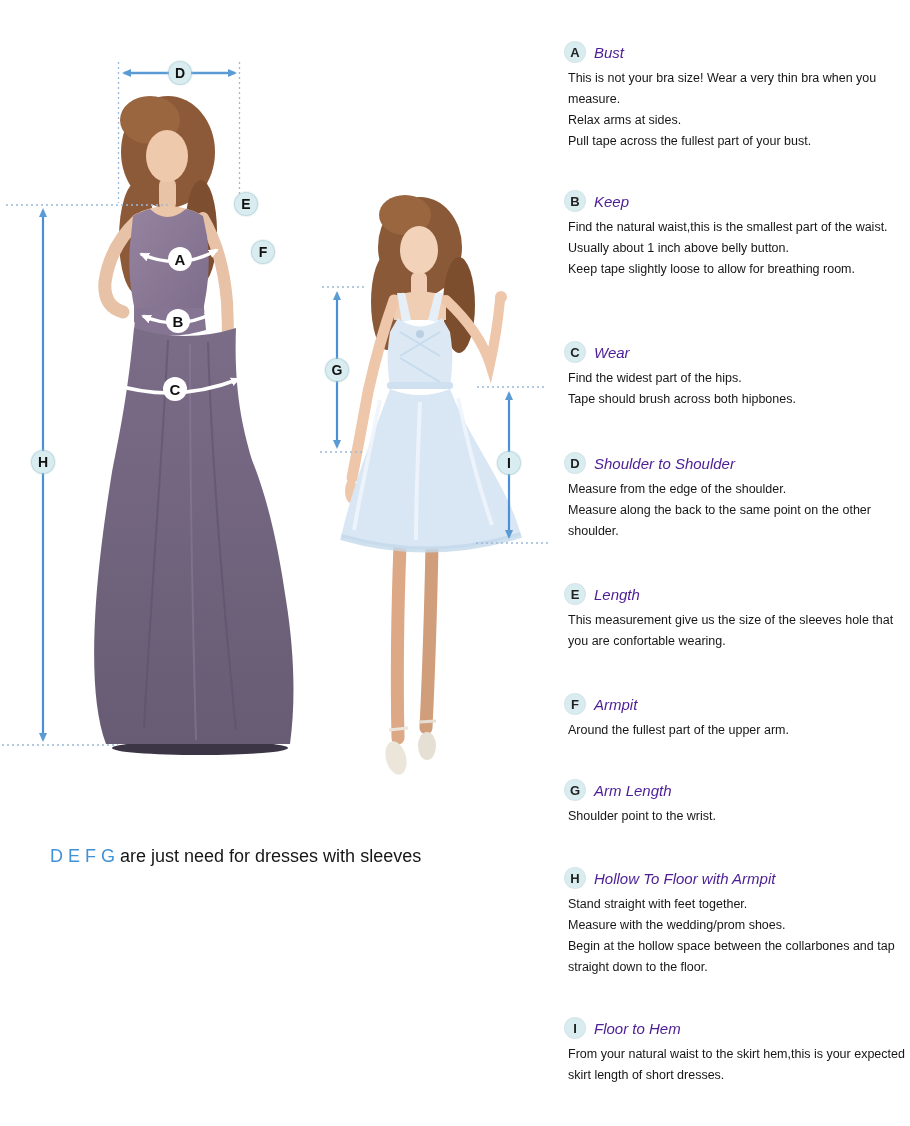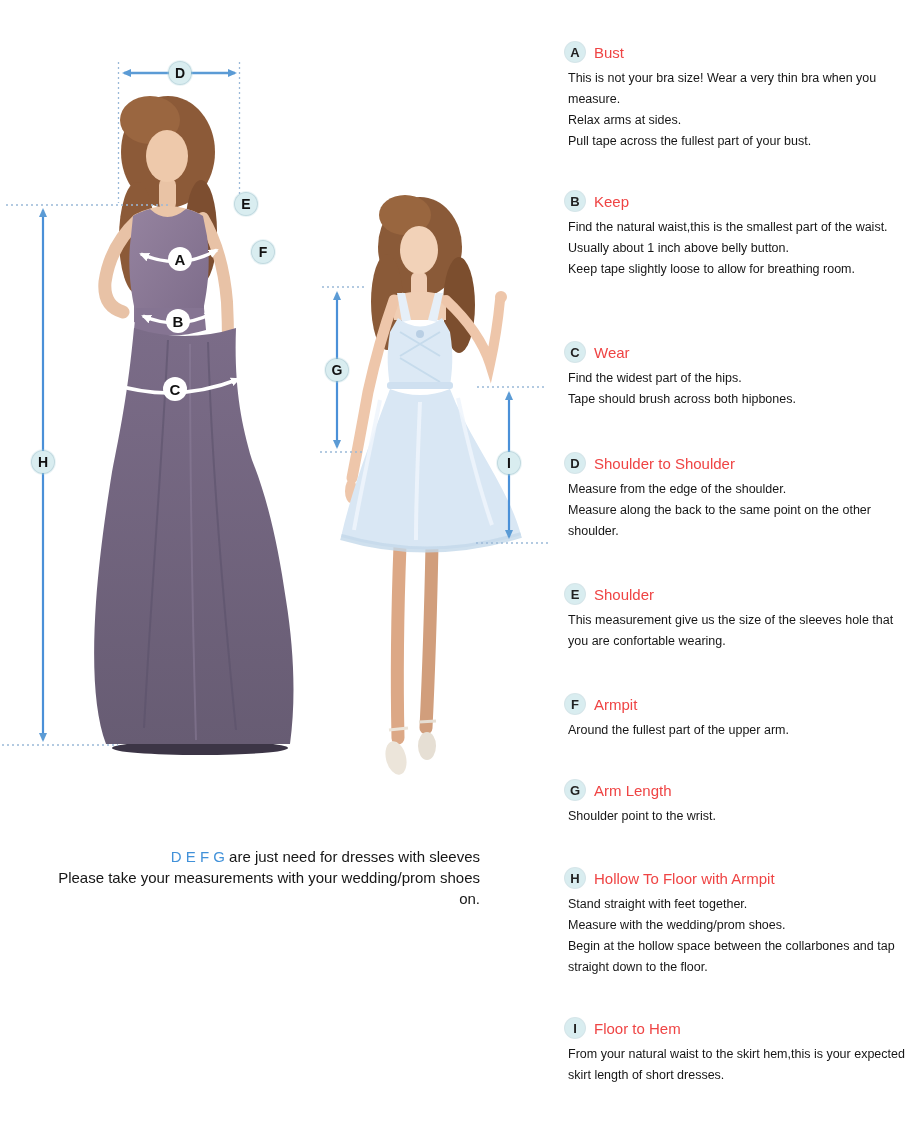--- a/index.html
+++ b/index.html
@@ -14,26 +14,26 @@
   .badge.cyan{background:#d9edf0;box-shadow:0 0 0 1px rgba(140,185,195,.45), 0 0 0 2px rgba(180,215,225,.25);}
   .badge.white{background:#ffffff;width:24px;height:24px;font-size:15px;}
   
   .sections{position:absolute;left:565px;top:0;width:348px;height:1126px;}
   .section{position:absolute;left:0;width:348px;}
   .section-heading{display:flex;align-items:center;gap:9px;height:22px;}
   .badge-sm{width:20px;height:20px;border-radius:50%;background:#d9edf0;
             box-shadow:0 0 0 1px rgba(150,190,200,.4);
             display:flex;align-items:center;justify-content:center;
             font-size:13px;font-weight:600;color:#222;flex:0 0 auto;}
-  .section-title{font-size:15px;color:#ef4444;}
+  .section-title{font-size:15px;color:#4c1d95;font-style:italic;}
   .section-body{margin-top:5px;padding-left:3px;}
   .section-body .line{font-size:12.5px;line-height:21px;color:#161616;}
   
   .notes{position:absolute;left:50px;top:846px;width:430px;}
-  .notes .nline{font-size:15px;line-height:21px;color:#161616;text-align:right;}
+  .notes .nline{font-size:18px;line-height:21px;color:#161616;}
   .blue-letters{color:#4191d9;}
 </style>
 </head>
 <body>
 
 <div class="page">
 
   <svg class="fig-svg" style="left:0;top:40px" width="310" height="760" viewBox="0 40 310 760">
     <defs>
       <marker id="abE" markerUnits="userSpaceOnUse" markerWidth="12" markerHeight="12" refX="7" refY="4" orient="auto">
@@ -207,21 +207,21 @@
       </div>
       <div class="section-body">
         <div class="line">Measure from the edge of the shoulder.</div>
         <div class="line">Measure along the back to the same point on the other shoulder.</div>
       </div>
     </div>
 
     <div class="section" style="top:583px">
       <div class="section-heading">
         <span class="badge-sm">E</span>
-        <span class="section-title">Shoulder</span>
+        <span class="section-title">Length</span>
       </div>
       <div class="section-body">
         <div class="line">This measurement give us the size of the sleeves hole that you are confortable wearing.</div>
       </div>
     </div>
 
     <div class="section" style="top:693px">
       <div class="section-heading">
         <span class="badge-sm">F</span>
         <span class="section-title">Armpit</span>
@@ -260,16 +260,15 @@
       </div>
       <div class="section-body">
         <div class="line">From your natural waist to the skirt hem,this is your expected skirt length of short dresses.</div>
       </div>
     </div>
 
   </div>
 
   <div class="notes">
     <div class="nline"><span class="blue-letters">D E F G</span><span> are just need for dresses with sleeves</span></div>
-    <div class="nline">Please take your measurements with your wedding/prom shoes on.</div>
   </div>
 
 </div>
 
 </body></html>

